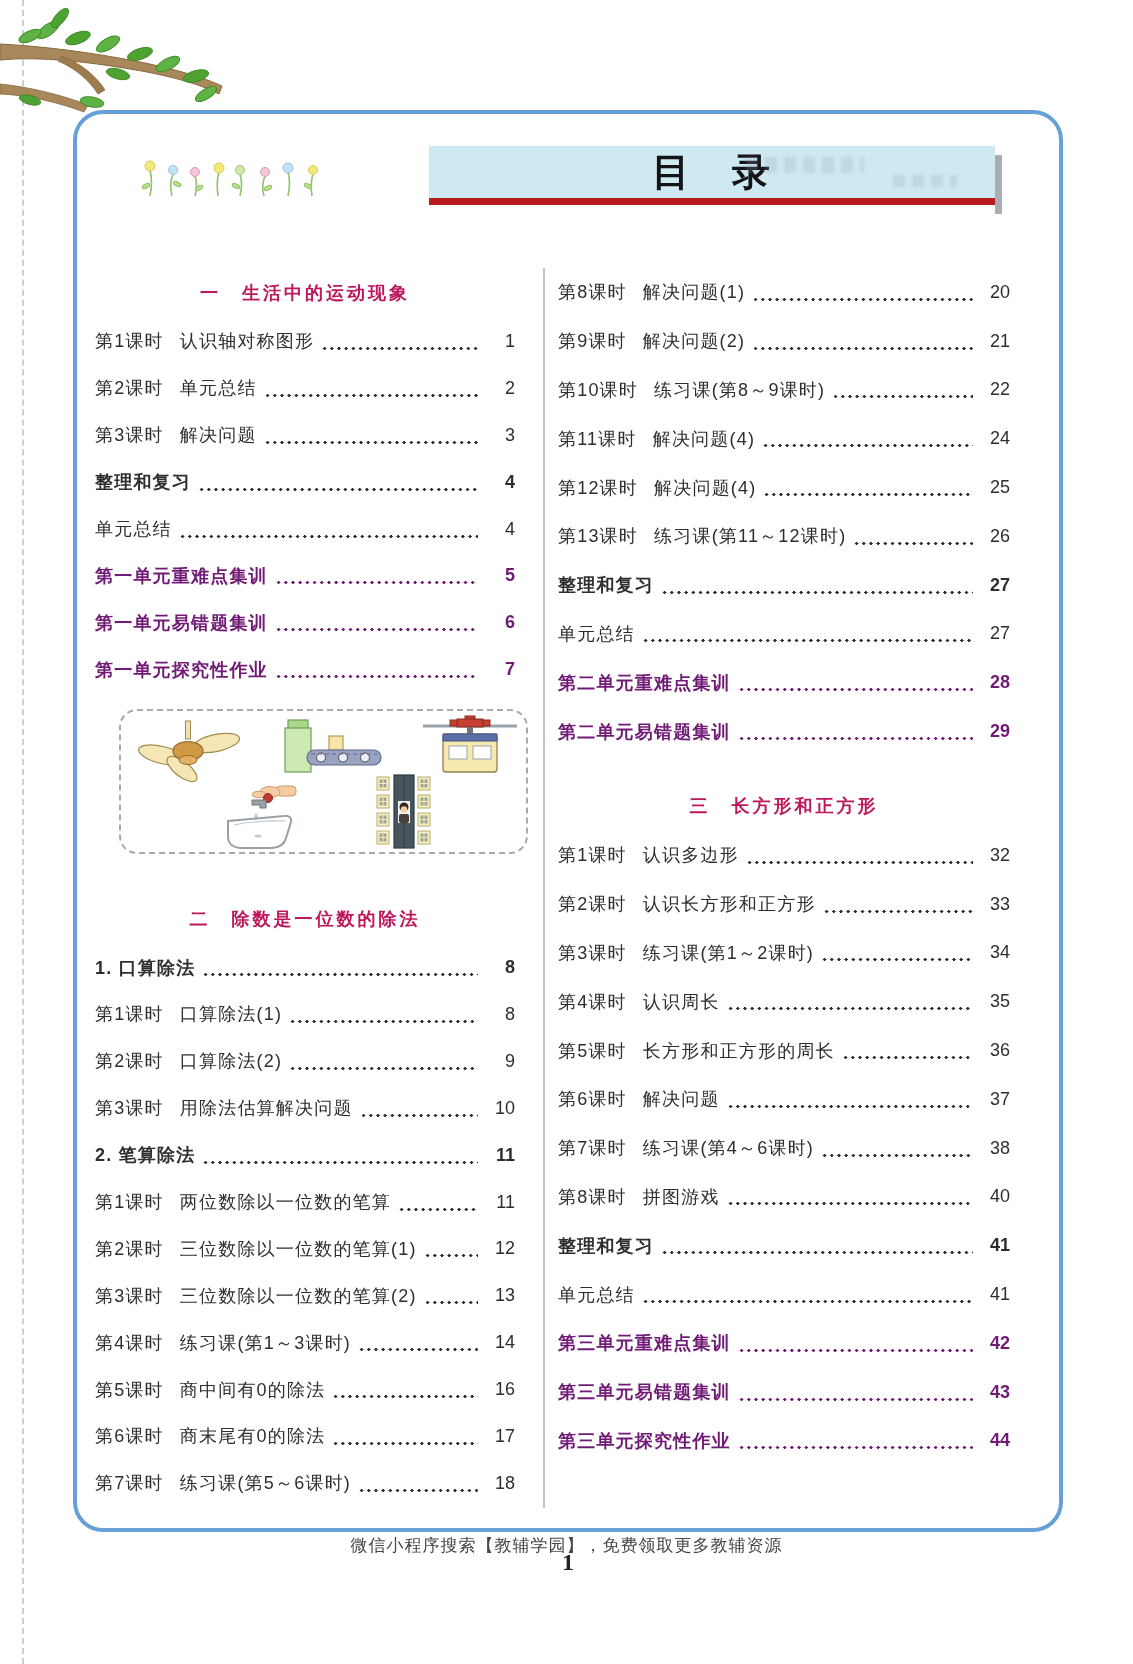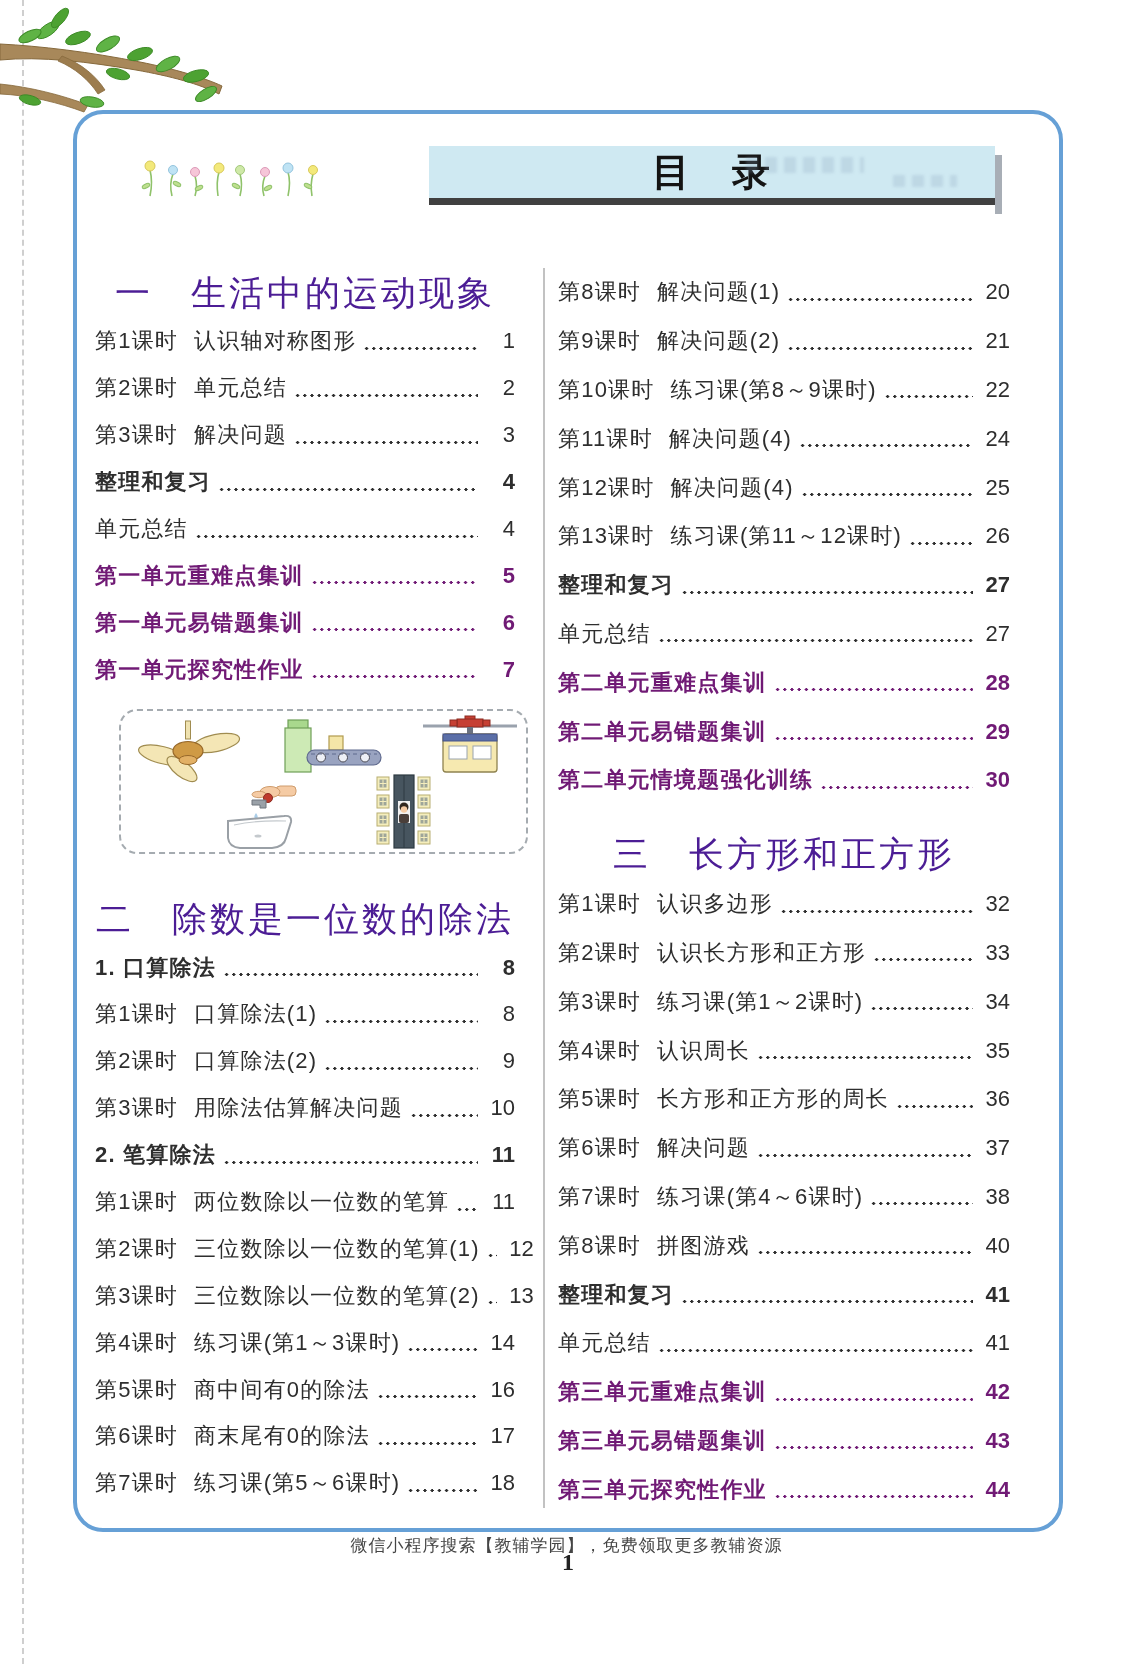--- a/index.html
+++ b/index.html
@@ -12,48 +12,48 @@
     border-left:2px dashed #cfcfcf;}
   
   .branch{position:absolute;left:0;top:4px;}
   
   .content-box{position:absolute;left:73px;top:110px;width:990px;height:1422px;
     box-sizing:border-box;border:4px solid #66a0d6;border-radius:30px;background:#fff;}
   
   .flowers{position:absolute;left:138px;top:144px;}
   
   .banner{position:absolute;left:429px;top:146px;width:566px;height:52px;
-    background:#cfe9f2;border-bottom:7px solid #404040;}
+    background:#cfe9f2;border-bottom:7px solid #b91c1c;}
   .banner::after{content:"";position:absolute;top:9px;right:-7px;width:7px;
     height:calc(100% + 7px);background:#a8aeb6;}
   .banner-title{width:100%;height:100%;display:flex;align-items:center;justify-content:center;
     font-size:38px;font-weight:bold;color:#141414;letter-spacing:2px;}
   .ghost{position:absolute;opacity:.4;filter:blur(1.5px);
     background:repeating-linear-gradient(90deg, rgba(135,160,185,.6) 0 12px, transparent 12px 19px);}
   .g1{left:56%;top:11px;width:118px;height:16px;}
   .g2{left:82%;top:29px;width:64px;height:12px;}
   
   .divider{position:absolute;left:543px;top:268px;height:1240px;width:0;
     border-left:2px solid #c2c2c2;}
   
   .col{position:absolute;display:flex;flex-direction:column;}
   .col-left{left:95px;top:268px;width:420px;--rh:46.9px;}
   .col-right{left:558px;top:268px;width:452px;--rh:48.8px;}
-  .row{display:flex;align-items:center;height:var(--rh);font-size:22px;color:#2e2e2e;
+  .row{display:flex;align-items:center;height:var(--rh);font-size:18px;color:#2e2e2e;
     white-space:nowrap;}
   .row .label{letter-spacing:1.2px;margin-right:16px;flex:0 0 auto;}
   .row .title{letter-spacing:1.2px;flex:0 0 auto;}
   .row .dots{flex:1 1 10px;min-width:10px;height:3px;margin:14px 5px 0 7px;
     background-image:radial-gradient(circle, currentColor 1.4px, transparent 1.6px);
     background-size:7.2px 3px;background-repeat:repeat-x;background-position:left center;}
   .row .page{flex:0 0 auto;min-width:32px;text-align:right;}
   .row.bold{font-weight:bold;}
   .row.blue{color:#701a75;font-weight:bold;}
   .unit-heading{height:50px;display:flex;align-items:center;justify-content:center;
-    font-size:35px;font-weight:normal;color:#4c1d95;letter-spacing:3px;flex:0 0 auto;}
+    font-size:18px;font-weight:bold;color:#be185d;letter-spacing:3px;flex:0 0 auto;}
   .col-left .unit-heading.second{margin-top:40px;text-align:center;}
   .col-right .unit-heading{margin-top:25px;}
   
   .illu-box{box-sizing:border-box;flex:0 0 auto;margin:16px 0 0 24px;width:409px;height:145px;
     border:2px dashed #a5abb0;border-radius:18px;position:relative;background:#fff;}
   
   .page-num{position:absolute;top:1549px;left:73px;width:990px;text-align:center;
     font-family:"Liberation Serif", serif;font-weight:bold;font-size:24px;color:#222;}
   .footer-note{position:absolute;top:1534px;left:0;width:1133px;text-align:center;
     font-size:17px;color:#454545;letter-spacing:1px;}
@@ -370,25 +370,20 @@
     <div class="row blue">
       <span class="title">第二单元重难点集训</span>
       <span class="dots"></span>
       <span class="page">28</span>
     </div>
     <div class="row blue">
       <span class="title">第二单元易错题集训</span>
       <span class="dots"></span>
       <span class="page">29</span>
     </div>
-    <div class="row blue">
-      <span class="title">第二单元情境题强化训练</span>
-      <span class="dots"></span>
-      <span class="page">30</span>
-    </div>
     <div class="unit-heading">三　长方形和正方形</div>
     <div class="row">
       <span class="label">第1课时</span>
       <span class="title">认识多边形</span>
       <span class="dots"></span>
       <span class="page">32</span>
     </div>
     <div class="row">
       <span class="label">第2课时</span>
       <span class="title">认识长方形和正方形</span>

